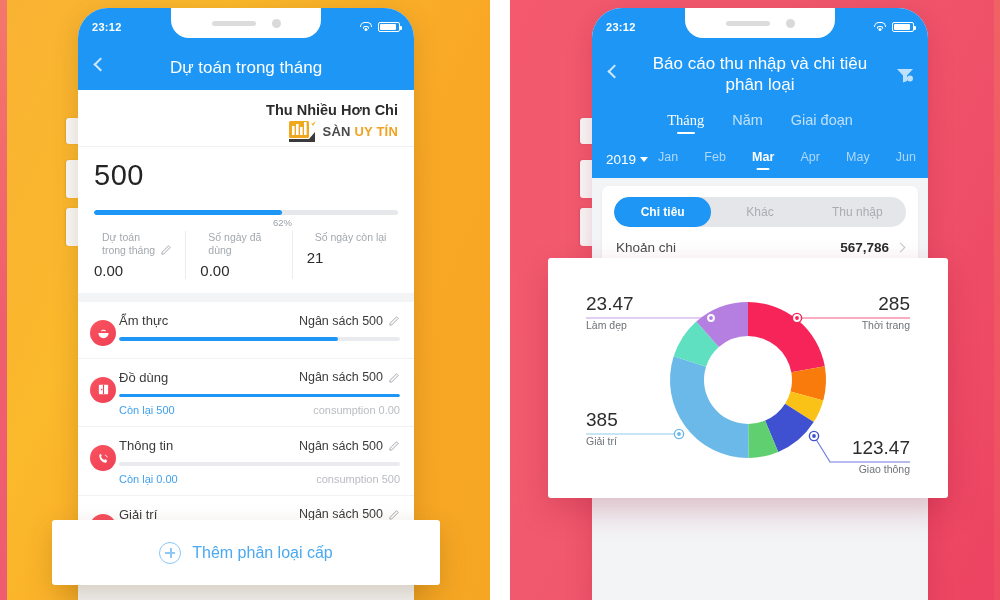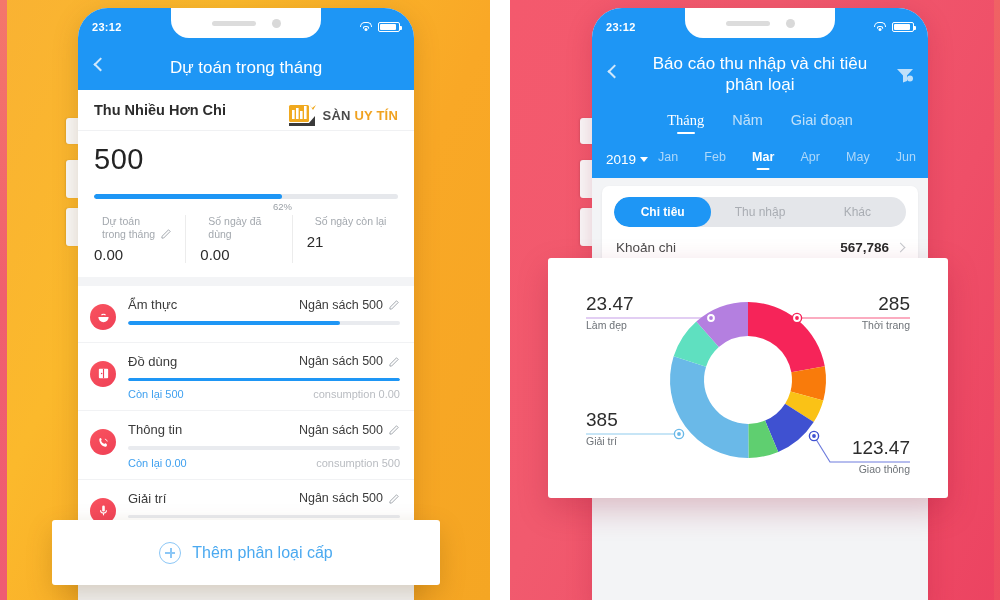--- a/index.html
+++ b/index.html
@@ -80,22 +80,23 @@
   .nav-back { position:absolute; left:14px; top:50%; transform:translateY(-50%);
     width:10px; height:10px; border-left:2px solid #cfe7fb; border-bottom:2px solid #cfe7fb;
     transform-origin:center; rotate:45deg; margin-top:-5px; }
   .nav-right-ic { position:absolute; right:14px; top:50%; transform:translateY(-50%);
     width:18px; height:16px; color:#bfe0fa; }
 
   
   .l-body { background:#f3f4f6; height: calc(100% - 38px - 52px); overflow:hidden; }
   .card { background:#fff; }
   .l-head {
-    padding:12px 16px 2px 16px; display:flex; align-items:flex-start; justify-content:space-between;
+    padding:12px 16px 2px 16px; display:flex; align-items:flex-end; justify-content:space-between;
     border-bottom:1px solid #f0f1f3;
+    flex-direction:column;
   }
   .l-head .ttl { font-size:14.5px; font-weight:700; color:#2c2c2c; }
   .logo { display:flex; align-items:center; gap:5px; }
   .logo-mark { width:30px; height:26px; position:relative; }
   .logo-text { font-size:13px; font-weight:700; letter-spacing:.2px; }
   .logo-text .a { color:#4a4a4a; }
   .logo-text .b { color:#f0a220; }
 
   .l-budget { padding:12px 16px 14px 16px; background:#fff; }
   .l-amount { font-size:29px; font-weight:400; color:#232323; letter-spacing:.5px; }
@@ -105,21 +106,21 @@
   .prog-pct { position:absolute; font-size:9.5px; color:#9aa0a6; top:7px; transform:translateX(-50%); }
 
   .stats { display:flex; margin-top:16px; }
   .stat { flex:1; padding-right:10px; position:relative; }
   .stat + .stat { border-left:1px solid #ececec; padding-left:14px; }
   .stat .lbl { font-size:10.5px; color:#a3a8ae; line-height:1.25;margin-left:8px; }
   .stat .val { font-size:15px; color:#2b2b2b; margin-top:5px; font-weight:400; }
   .pen { display:inline-block; width:11px; height:11px; margin-left:6px; vertical-align:-1px; color:#9aa0a6; }
 
   .cat-list { margin-top:9px; background:#fff; }
-  .cat-row { display:flex; align-items:flex-start; padding:11px 14px 10px 12px; gap:12px;
+  .cat-row { display:flex; align-items:flex-start; padding:11px 14px 10px 12px; gap:3px;
              border-bottom:1px solid #f1f2f4; }
   .cat-ic { width:26px; height:26px; border-radius:50%; flex:0 0 26px; margin-top:7px;
             background:linear-gradient(145deg,#f9535f,#ef4056);
             display:flex; align-items:center; justify-content:center; color:#fff; }
   .cat-main { flex:1; min-width:0; }
   .cat-top { display:flex; align-items:center; justify-content:space-between; }
   .cat-name { font-size:13px; color:#3b3b3b; }
   .cat-budget { font-size:12.5px; color:#3b3b3b; display:flex; align-items:center; gap:6px; }
   .cat-prog { height:3.5px; border-radius:2px; background:#e9ebef; margin:9px 0 7px 0; overflow:hidden; }
   .cat-prog > i { display:block; height:100%; background:#1e96f5; border-radius:2px; }
@@ -442,22 +443,22 @@
           <span class="mo ">Apr</span>
           <span class="mo ">May</span>
           <span class="mo ">Jun</span>
         </span>
     </div>
 
     <div class="r-body">
       <div class="r-card">
         <div class="pill-group" id="r-pills">
             <span class="pill active">Chi tiêu</span>
+            <span class="pill ">Khác</span>
             <span class="pill ">Thu nhập</span>
-            <span class="pill ">Khác</span>
           </div>
         <div class="sum-row">
           <span class="sum-lbl">Khoản chi</span>
           <span class="sum-val">
             <span>567,786</span>
             <span class="chev"></span>
           </span>
         </div>
         <div id="r-exp">
   <div class="exp-row">

